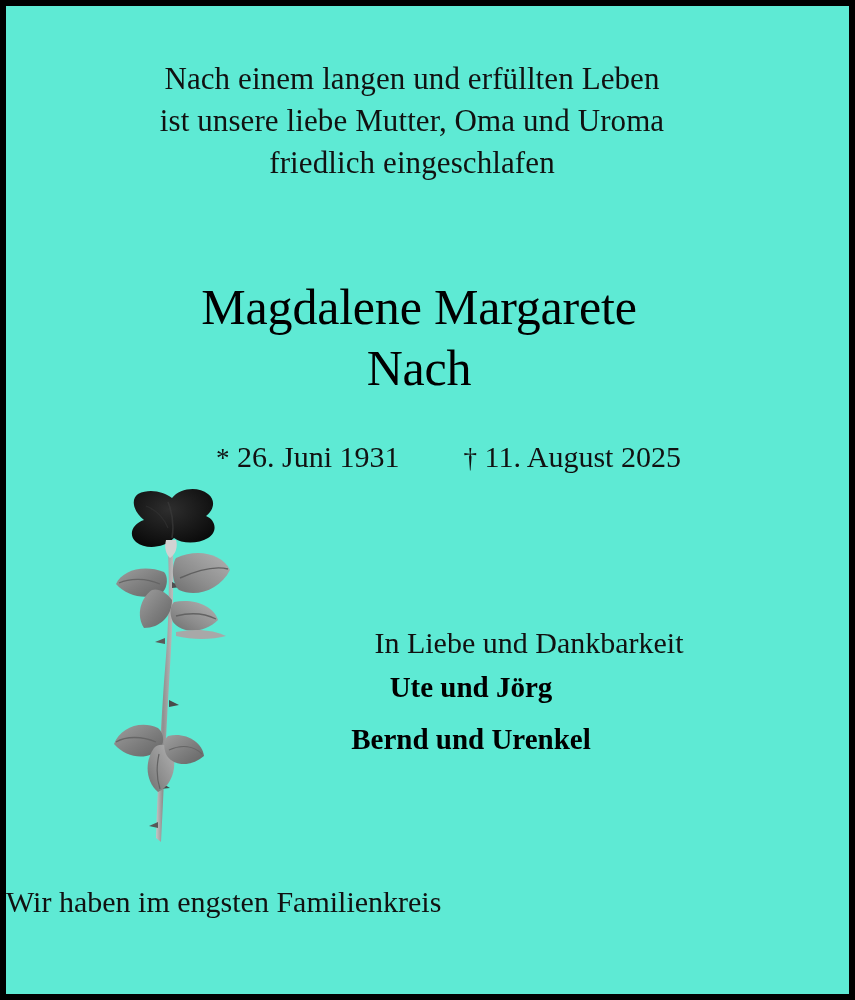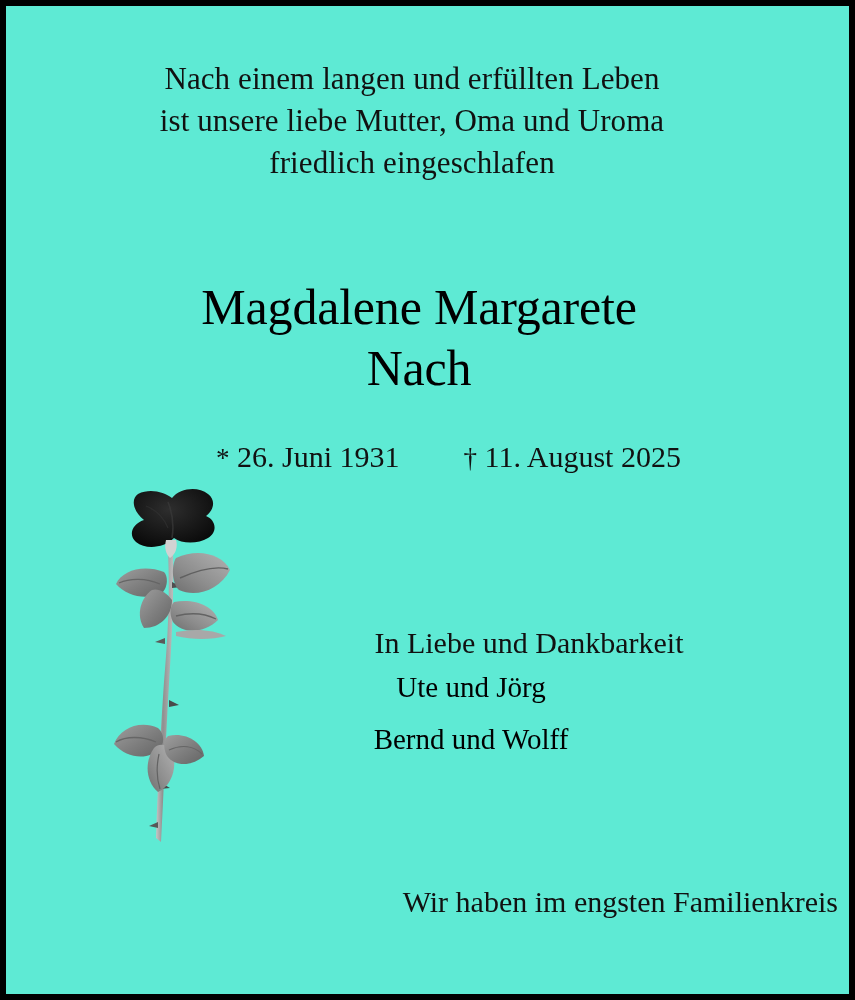--- a/index.html
+++ b/index.html
@@ -72,31 +72,31 @@
     margin-top: 22px;
   }
 
   .mourners {
     position: absolute;
     left: 230px;
     top: 655px;
     width: 470px;
     text-align: center;
     font-size: 29px;
-    font-weight: normal;
+    font-weight: bold;
     line-height: 52px;
     color: #000000;
   }
 
   .closing {
     position: absolute;
     left: 0;
     top: 876px;
     width: 832px;
-    text-align: right;
+    text-align: left;
     font-size: 30px;
     line-height: 40px;
     color: #111111;
   }
 
   
   #rose {
     position: absolute;
     left: 100px;
     top: 480px;
@@ -196,20 +196,20 @@
       <path d="M40 20 C50 24, 58 32, 62 42" stroke="#343434" stroke-width="1.2" fill="none" opacity=".6"></path>
 
       <path d="M60 54 C58 62, 60 68, 64 72 C70 68, 72 60, 70 54 Z" fill="#d2d2d2"></path>
     </svg>
   </div>
 
   <div class="tribute-heading">In Liebe und Dankbarkeit</div>
 
   <div class="mourners">
     <div>Ute und Jörg</div>
-    <div>Bernd und Wolff</div>
+    <div>Bernd und Urenkel</div>
   </div>
 
   <div class="closing">
     <div>Wir haben im engsten Familienkreis</div>
   </div>
 
 </div>
 
 </body></html>

